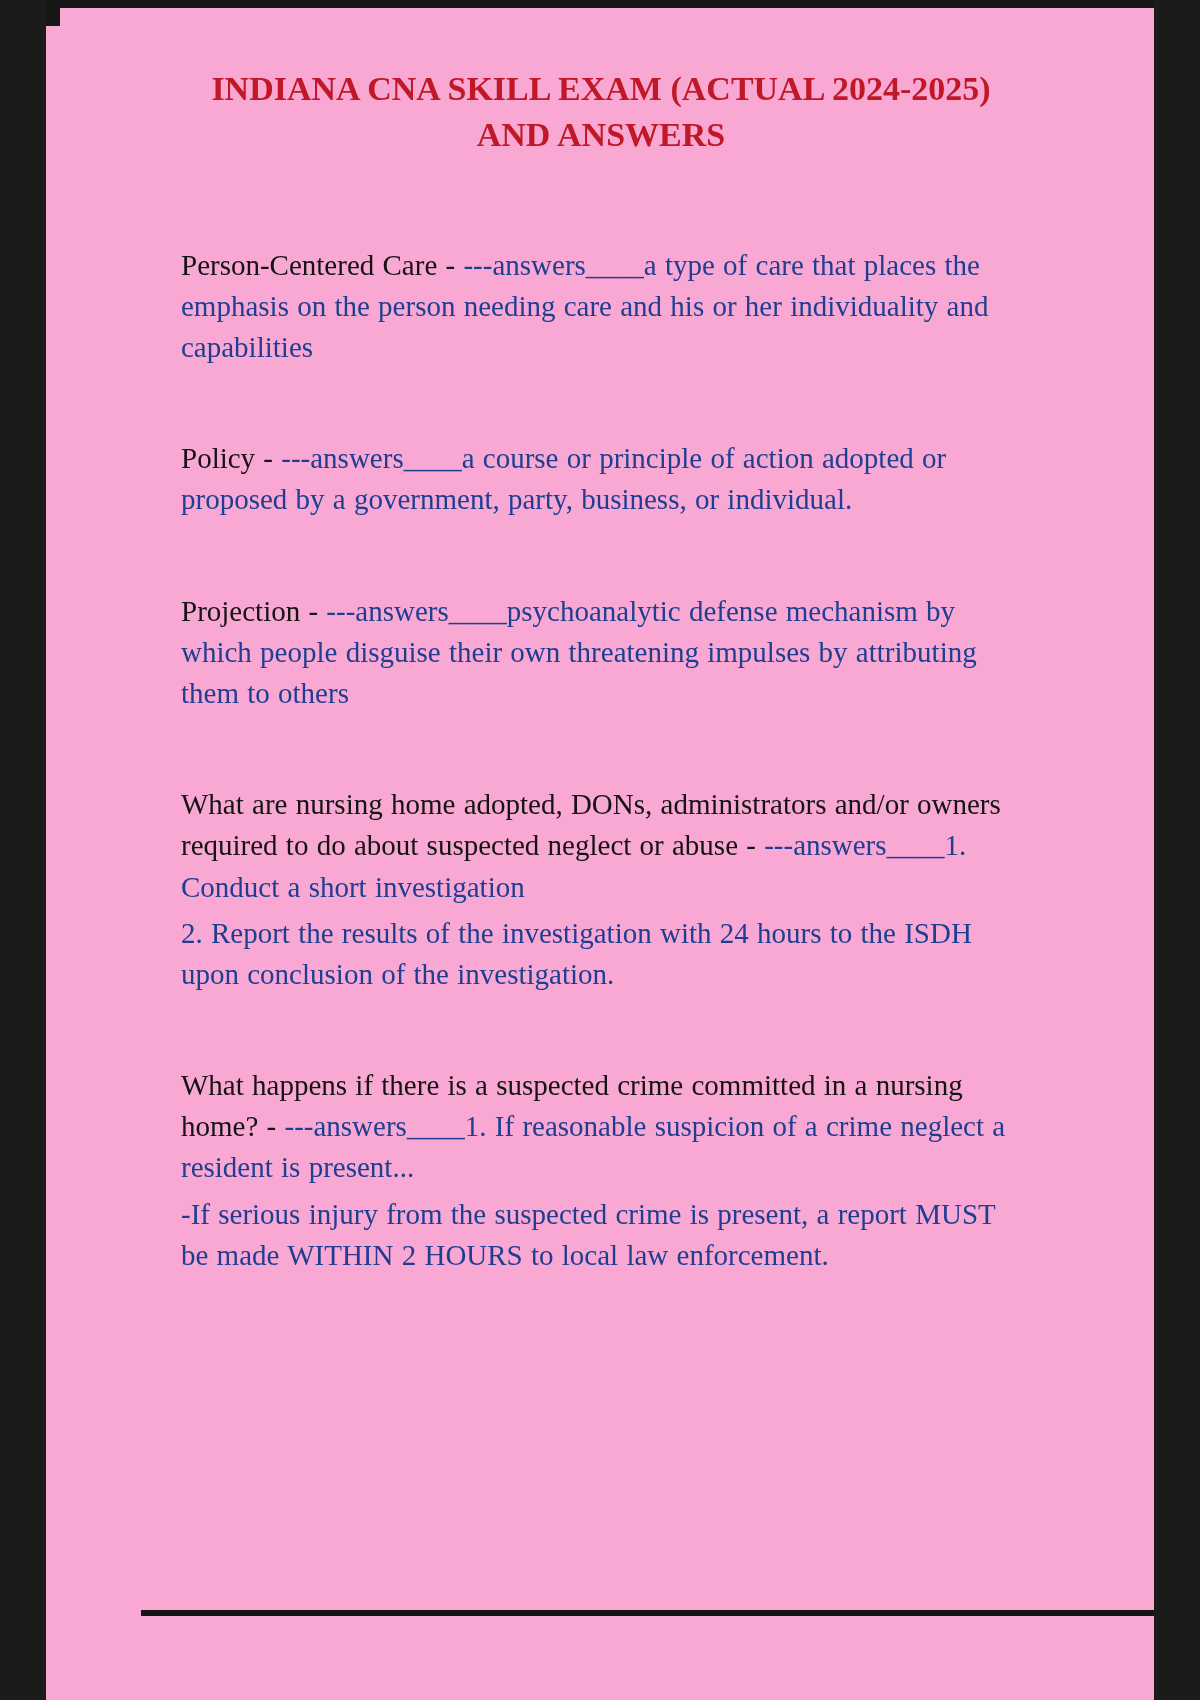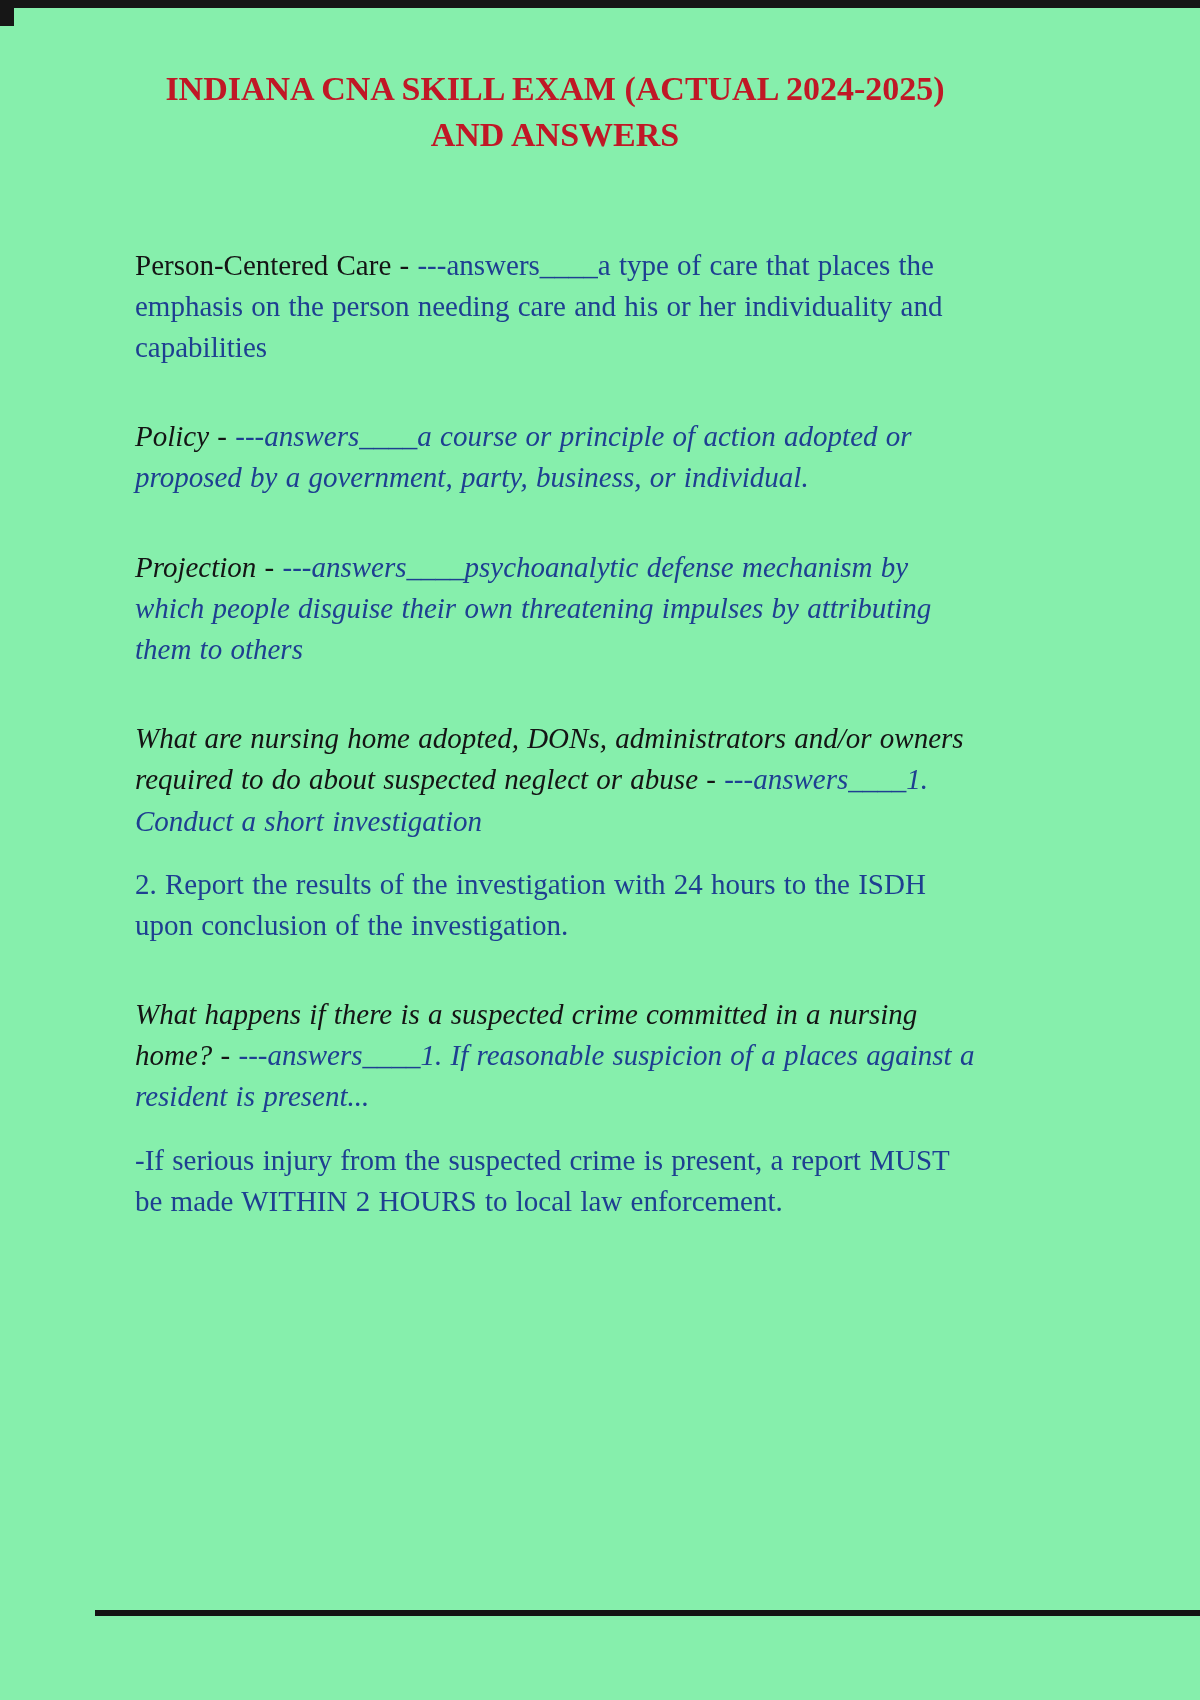--- a/index.html
+++ b/index.html
@@ -2,24 +2,24 @@
 <html><head>
 <meta charset="utf-8">
 <style>
   html, body {
     margin: 0;
     padding: 0;
     background: #1b1b1b;
   }
   .page {
     position: relative;
-    width: 1200px;
+    width: 1108px;
     height: 1700px;
     margin: 0 auto;
-    background: #86efac;
+    background: #f9a8d4;
     overflow: hidden;
     font-family: "Liberation Serif", "DejaVu Serif", serif;
   }
   .scan-edge-top {
     position: absolute;
     top: 0;
     left: 0;
     width: 100%;
     height: 8px;
     background: #161616;
@@ -55,28 +55,27 @@
     color: #c01826;
   }
   .para {
     font-size: 29px;
     line-height: 1.42;
     margin: 0;
     color: #141414;
     word-spacing: 1px;
   }
   .para.new-topic {
-    margin-top: 48px;
-    font-style: italic;
+    margin-top: 70px;
   }
   .para.first-topic {
     margin-top: 87px;
   }
   .para.continuation {
-    margin-top: 22px;
+    margin-top: 5px;
   }
   .q {
     color: #141414;
   }
   .a {
     color: #1e3f91;
   }
 </style>
 </head>
 <body>
@@ -94,21 +93,21 @@
 
     <p class="para new-topic"><span class="q">Policy - </span><span class="a">---answers____a course or principle of action adopted or proposed by a government, party, business, or individual.</span></p>
 
     <p class="para new-topic"><span class="q">Projection - </span><span class="a">---answers____psychoanalytic defense mechanism by which people disguise their own threatening impulses by attributing them to others</span></p>
 
     <p class="para new-topic"><span class="q">What are nursing home adopted, DONs, administrators and/or owners required to do about suspected neglect or abuse - </span><span class="a">---answers____1. Conduct a short investigation</span></p>
 
     <p class="para continuation"><span class="a">2. Report the results of the investigation with 24 hours to the ISDH upon conclusion of the investigation.</span></p>
 
 
-    <p class="para new-topic"><span class="q">What happens if there is a suspected crime committed in a nursing home? - </span><span class="a">---answers____1. If reasonable suspicion of a places against a resident is present...</span></p>
+    <p class="para new-topic"><span class="q">What happens if there is a suspected crime committed in a nursing home? - </span><span class="a">---answers____1. If reasonable suspicion of a crime neglect a resident is present...</span></p>
 
     <p class="para continuation"><span class="a">-If serious injury from the suspected crime is present, a report MUST be made WITHIN 2 HOURS to local law enforcement.</span></p>
 
   </div>
 
   <div class="scan-line-bottom"></div>
 
 </div>
 
 </body></html>

